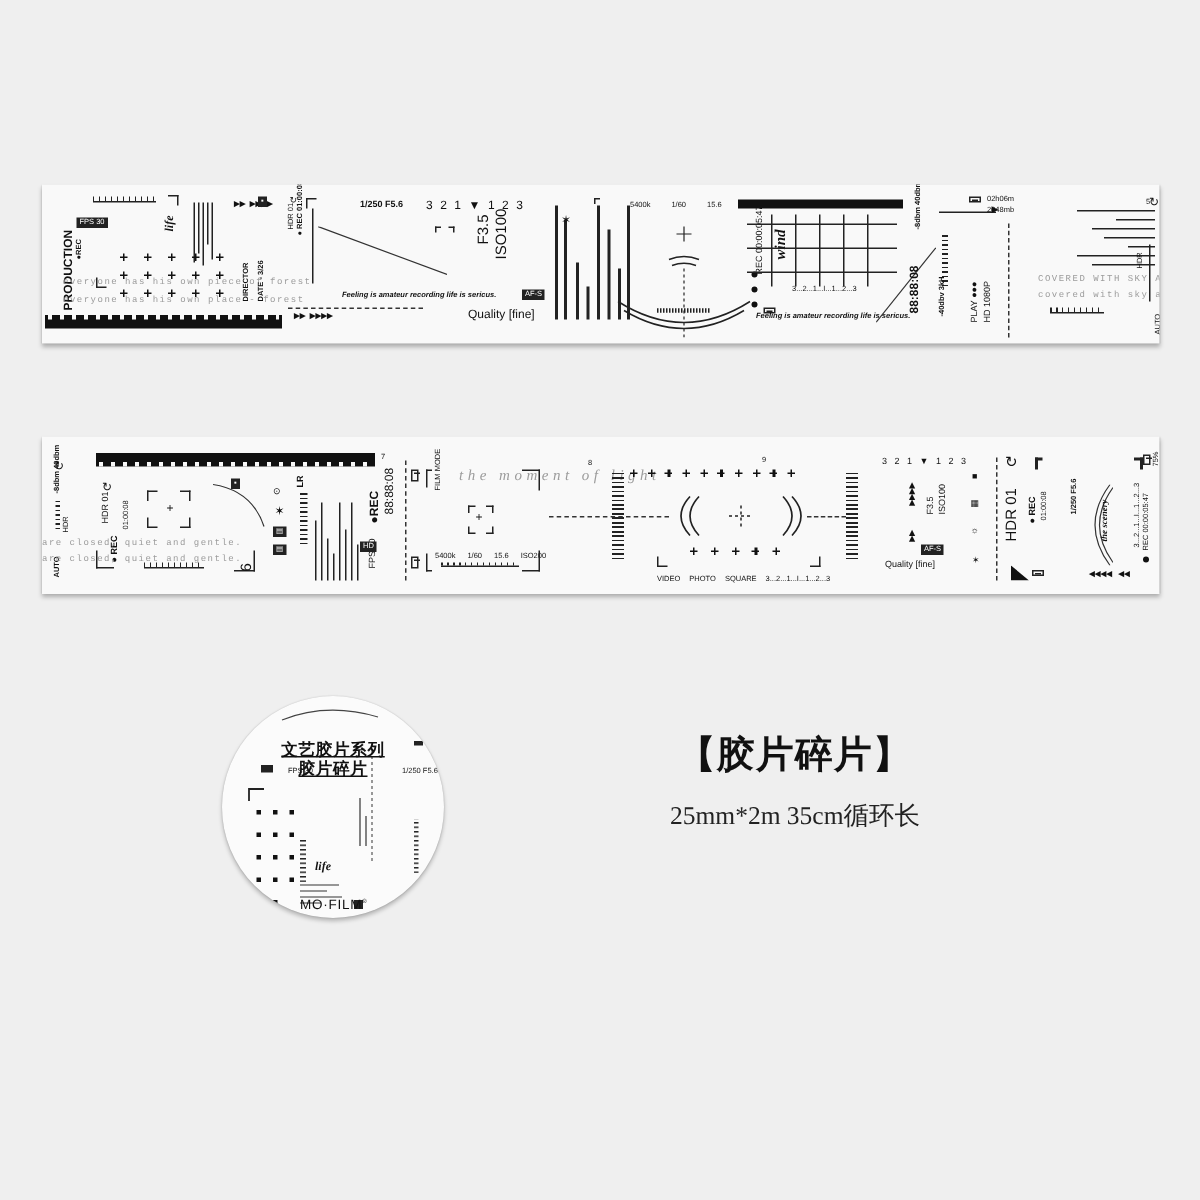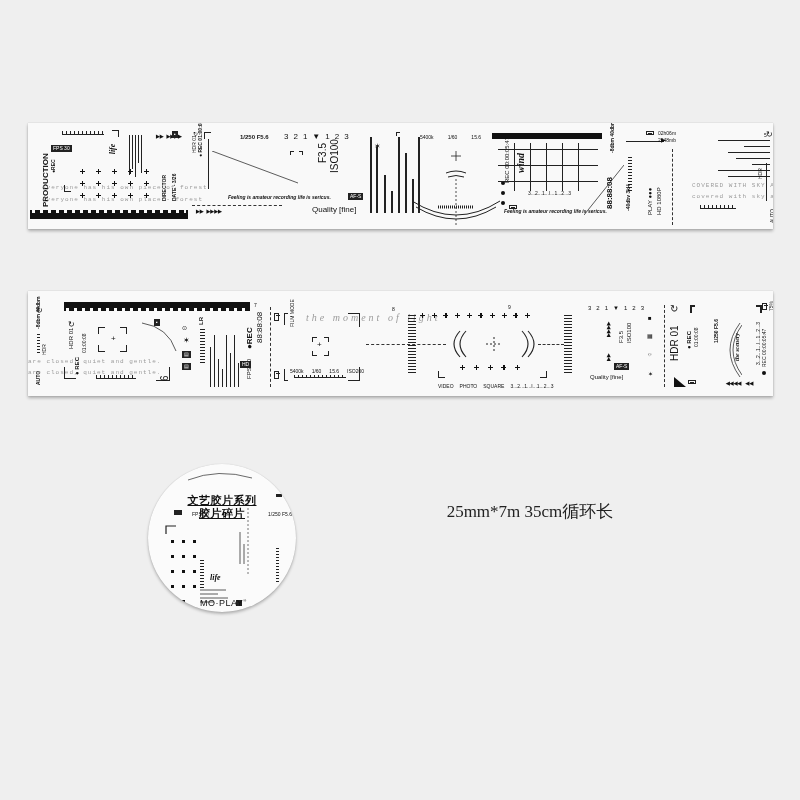--- a/index.html
+++ b/index.html
@@ -426,18 +426,19 @@
     <rect x="88" y="136" width="6" height="6" fill="#222"></rect>
     <rect x="128" y="30" width="6" height="3" fill="#222"></rect>
   </svg>
   <div id="circle-title">
     <div>文艺胶片系列</div>
     <div>胶片碎片</div>
   </div>
   <div class="t serif bold" style="left:62px;top:110px;font-size:8px;font-style:italic;">life</div>
   <div class="t tiny" style="left:44px;top:48px;">FPS 30</div>
   <div class="t tiny" style="left:120px;top:48px;">1/250 F5.6</div>
-  <div class="t" style="left:52px;top:147px;font-size:9px;letter-spacing:0.5px;transform:translateY(-12px);"><span>MO·PLAY</span><sup style="font-size:4px;">®</sup></div>
+  <div class="t" style="left:52px;top:147px;font-size:9px;letter-spacing:0.5px;transform:translateY(-12px);"><span>MO·FILM</span><sup style="font-size:4px;">®</sup></div>
 </div>
 
 <div id="info">
-  <div id="info-size">25mm*7m 35cm循环长</div>
+  <div id="info-title">【胶片碎片】</div>
+  <div id="info-size">25mm*2m 35cm循环长</div>
 </div>
 
 </body></html>

